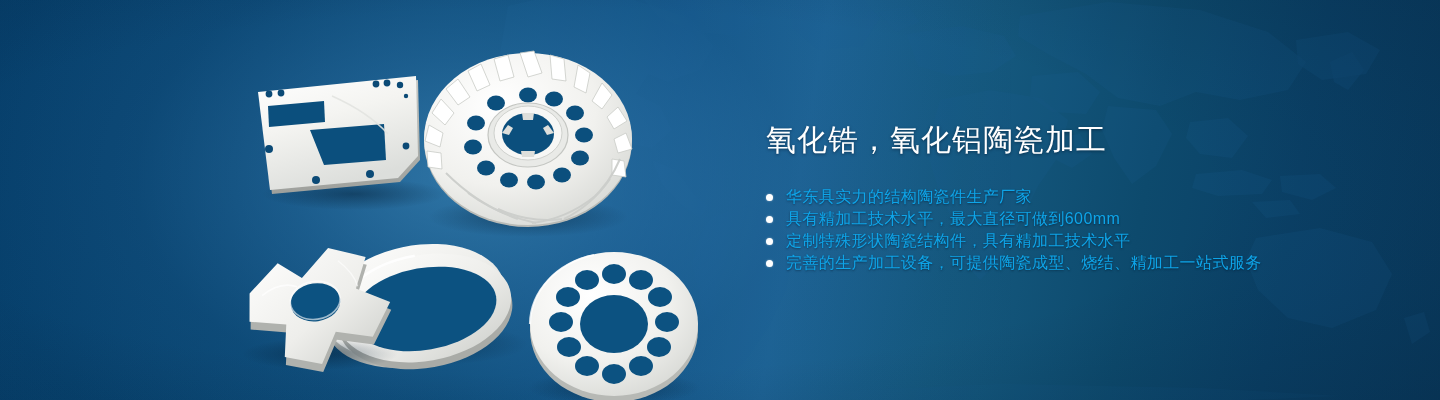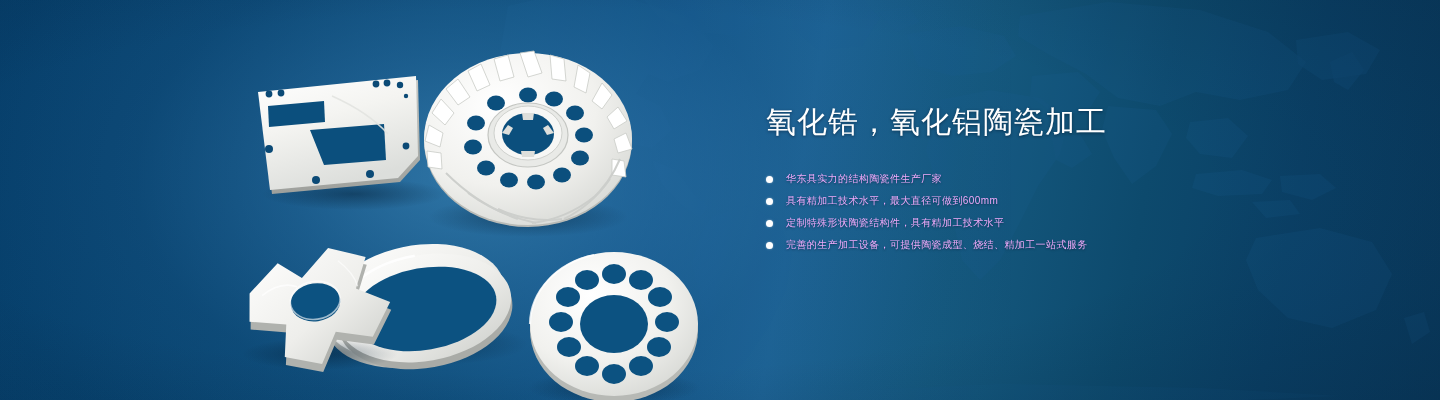--- a/index.html
+++ b/index.html
@@ -65,21 +65,21 @@
   .products{
     position:absolute;
     left:228px; top:34px;
     width:490px; height:360px;
   }
   .products svg{ width:100%; height:100%; display:block; overflow:visible; }
 
   
   .copy{
     position:absolute;
-    left:766px; top:102px;
+    left:766px; top:120px;
     width:620px;
   }
   .headline{
     font-size:30px;
     line-height:40px;
     letter-spacing:1px;
     color:#ffffff;
     font-weight:400;
     text-shadow:0 1px 3px rgba(0,20,40,0.55);
     white-space:nowrap;
@@ -97,23 +97,23 @@
   .bullet + .bullet{ margin-top:0px; }
   .dot{
     flex:0 0 auto;
     width:7px; height:7px;
     border-radius:50%;
     background:#ffffff;
     margin-right:13px;
     box-shadow:0 0 2px rgba(255,255,255,0.5);
   }
   .btext{
-    font-size:10px;
+    font-size:16px;
     line-height:22px;
-    color:#f0abfc;
+    color:#0ea5e9;
     letter-spacing:0.4px;
     white-space:nowrap;
     text-shadow:0 1px 2px rgba(0,18,36,0.5);
   }
 </style>
 </head>
 <body>
 
 <div class="banner">
 

